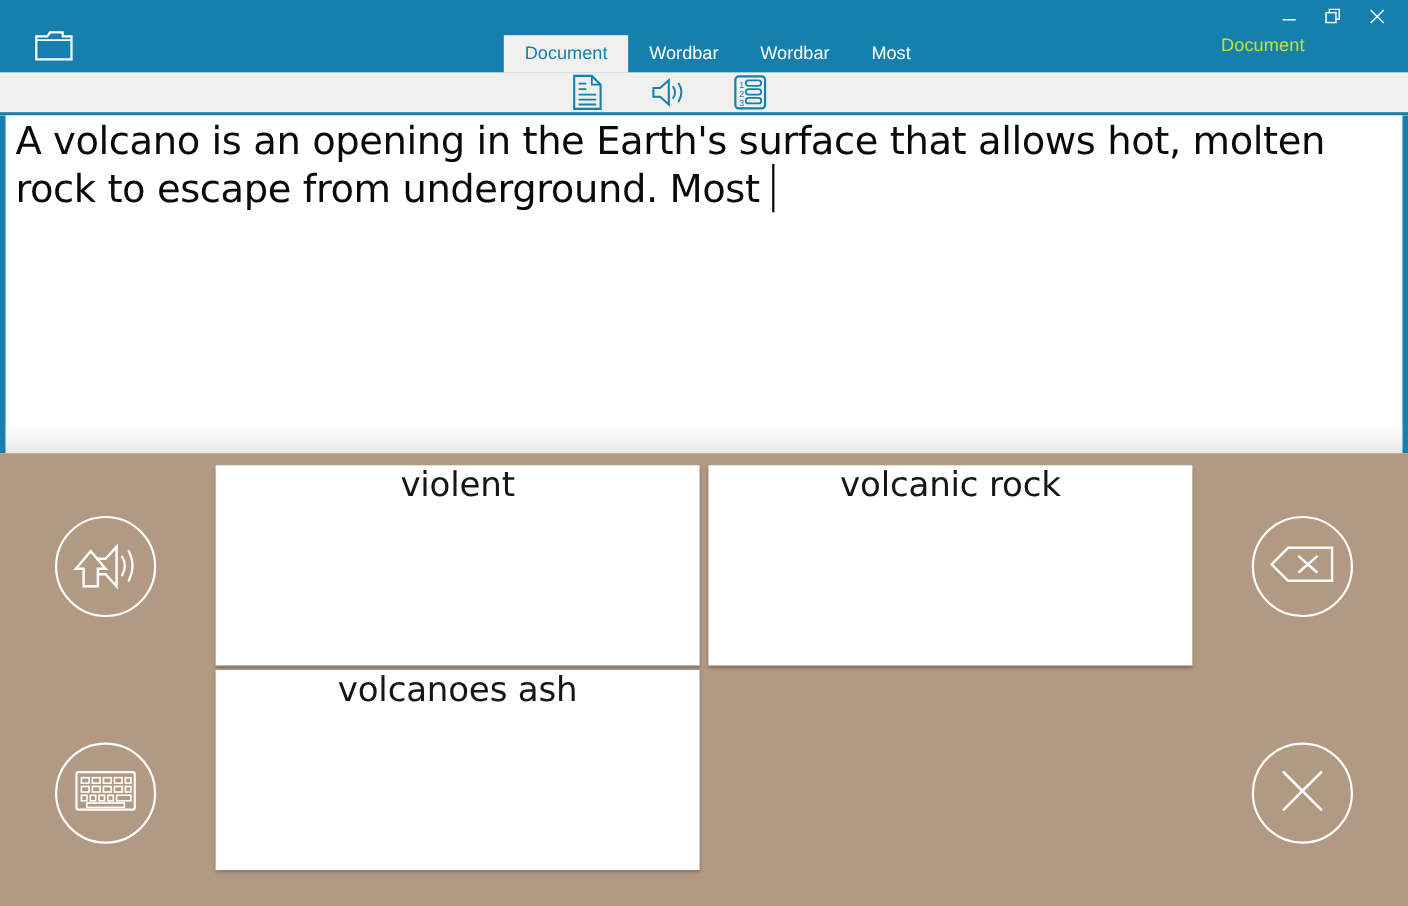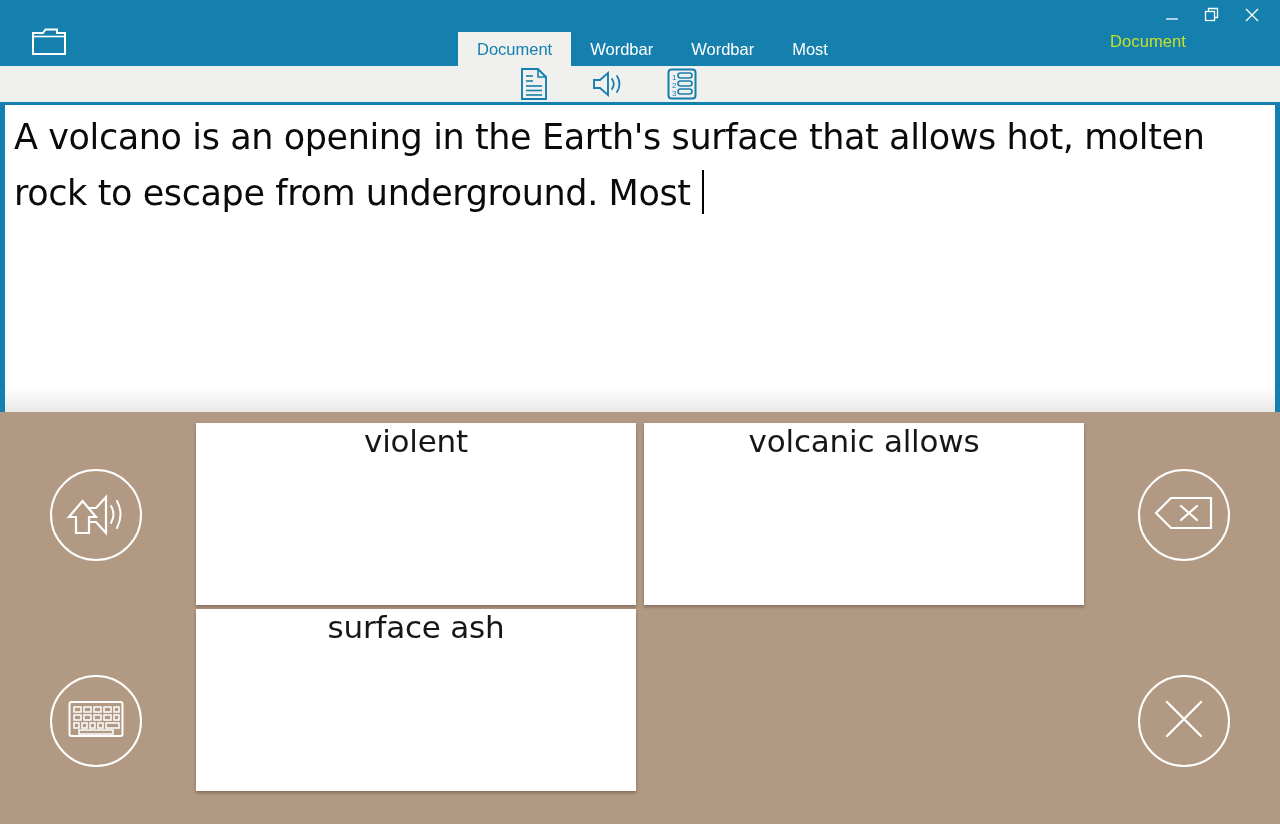--- a/index.html
+++ b/index.html
@@ -129,21 +129,21 @@
     border-right: 5px solid #1580ad;
     box-sizing: border-box;
     overflow: hidden;
   }
   .doc-text {
     position: absolute;
     left: 9px;
     top: 4px;
     width: 1200px;
     font-size: 35px;
-    line-height: 56px;
+    line-height: 40px;
     color: #0a0a0a;
     font-family: "DejaVu Sans", sans-serif;
     font-weight: 400;
     letter-spacing: -0.4px;
     white-space: pre-wrap;
     word-wrap: break-word;
   }
   .caret {
     display: inline-block;
     width: 2px;
@@ -377,20 +377,20 @@
         <line x1="39" y1="5" x2="5" y2="39" stroke="#ffffff" stroke-width="2.4" stroke-linecap="round"></line>
       </svg>
     </span>
   </div>
 
   <div class="cards">
     <div class="word-card">
       <span>violent</span>
     </div>
     <div class="word-card">
-      <span>volcanic allows</span>
+      <span>volcanic rock</span>
     </div>
     <div class="word-card">
-      <span>surface ash</span>
+      <span>volcanoes ash</span>
     </div>
   </div>
 
 </div>
 
 </body></html>

